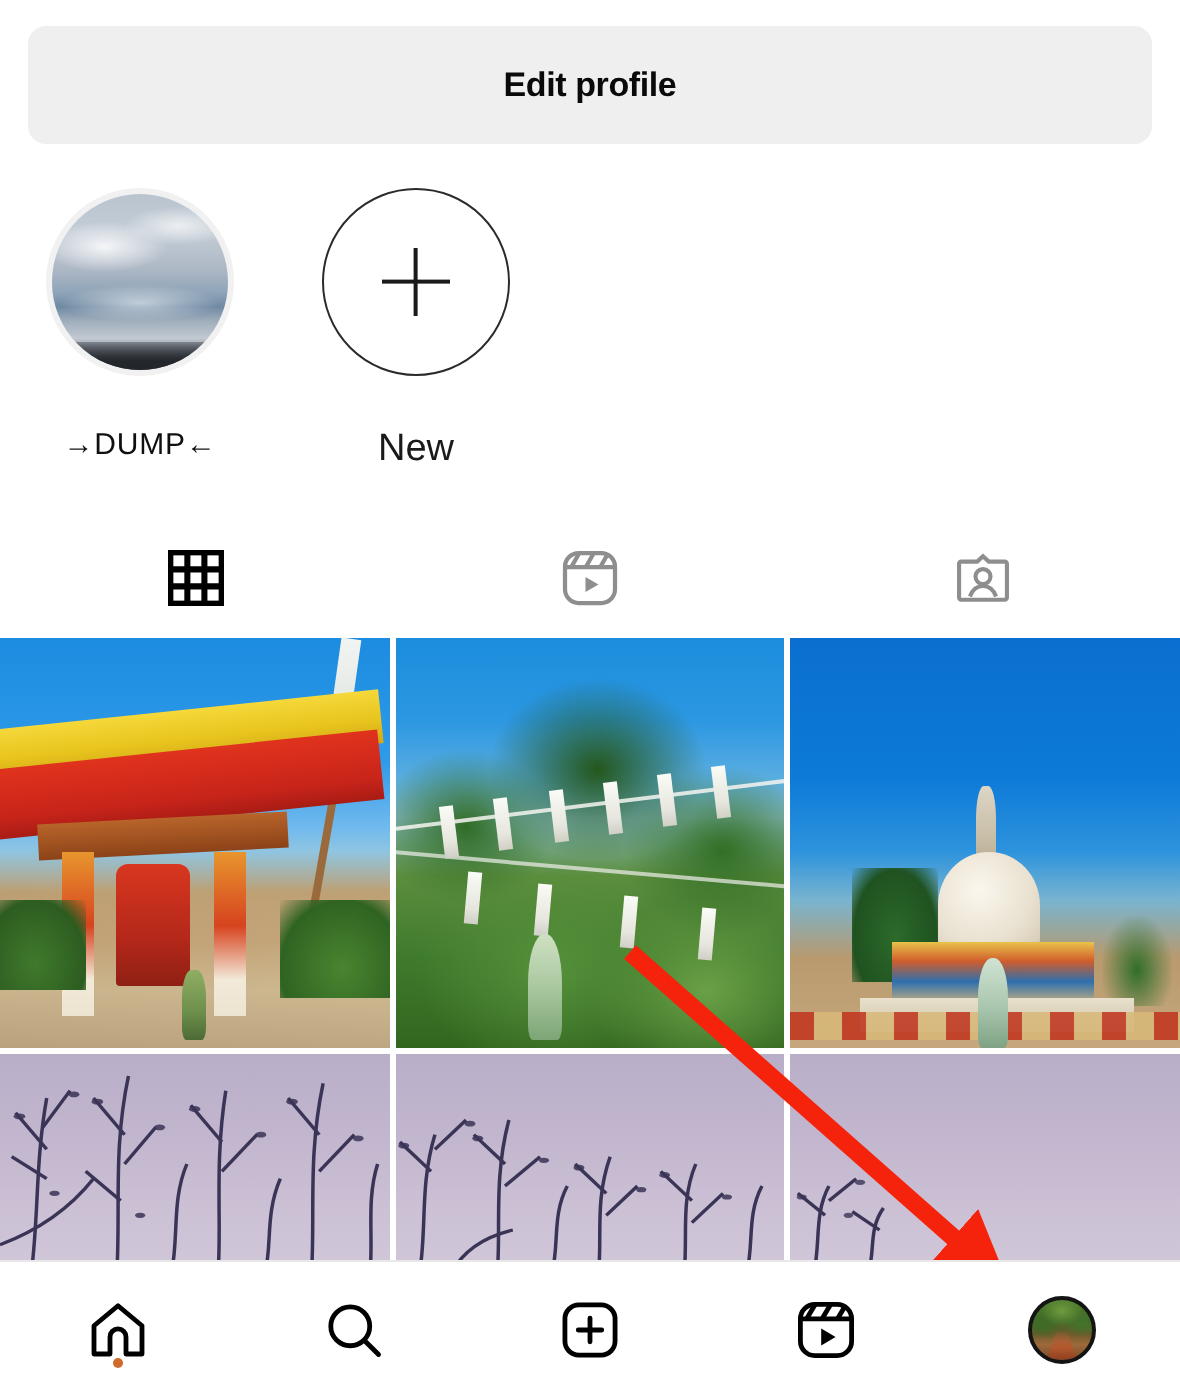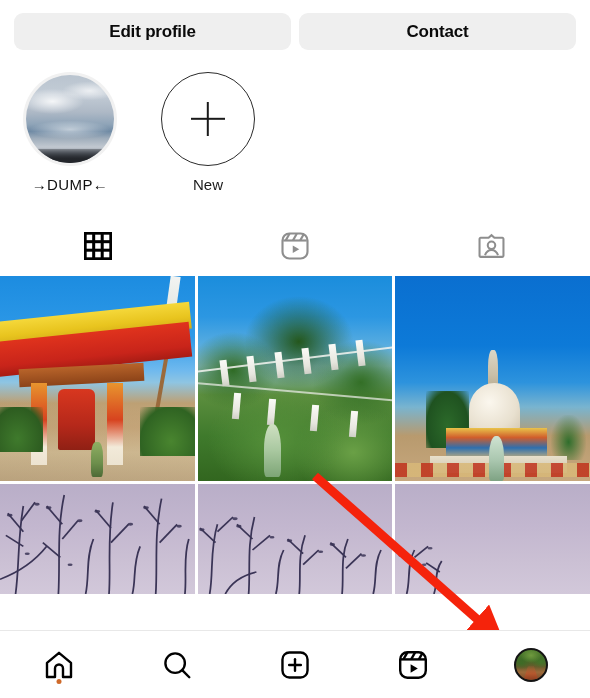--- a/index.html
+++ b/index.html
@@ -18,21 +18,21 @@
 
   
   .action-row {
     display: flex;
     gap: 8px;
     padding: 13px 14px 0 14px;
     box-sizing: border-box;
   }
   .action-btn {
     flex: 1 1 0;
-    height: 37px;
+    height: 59px;
     background: #efefef;
     border: none;
     border-radius: 9px;
     font-family: "Liberation Sans", sans-serif;
     font-size: 17px;
     font-weight: bold;
     color: #0a0a0a;
     letter-spacing: -0.2px;
     cursor: pointer;
     display: flex;
@@ -46,20 +46,21 @@
     display: flex;
     padding: 22px 0 0 18px;
     gap: 34px;
   }
   .hl-item {
     width: 104px;
     display: flex;
     flex-direction: column;
     align-items: center;
     cursor: pointer;
+    gap: 16px;
   }
   .hl-ring {
     width: 94px;
     height: 94px;
     border-radius: 50%;
     background: #f1f1f1;
     padding: 3px;
     box-sizing: border-box;
     display: flex;
     align-items: center;
@@ -124,21 +125,21 @@
   .hl-label {
     margin-top: 10px;
     font-size: 15px;
     color: #101010;
     text-align: center;
     white-space: nowrap;
     letter-spacing: 0.4px;
   }
   .hl-label-new {
     margin-top: 10px;
-    font-size: 15px;
+    font-size: 19px;
     color: #1a1a1a;
   }
 
   
   .tabs {
     display: flex;
     margin-top: 26px;
     height: 54px;
     align-items: center;
   }
@@ -418,21 +419,20 @@
     width: 48%; height: 46%;
     background: linear-gradient(180deg, rgba(176,108,58,.15) 0%, #b4582e 55%, #8e3f20 100%);
     clip-path: polygon(30% 0%, 70% 0%, 100% 100%, 0% 100%);
   }
 </style>
 </head>
 <body>
 
 <div class="action-row">
   <button class="action-btn">Edit profile</button>
-  <button class="action-btn">Contact</button>
 </div>
 
 <div class="highlights">
 
   <div class="hl-item">
     <div class="hl-ring">
       <div class="hl-cover cover-sky"></div>
     </div>
     <div class="hl-label">→DUMP←</div>
   </div>

